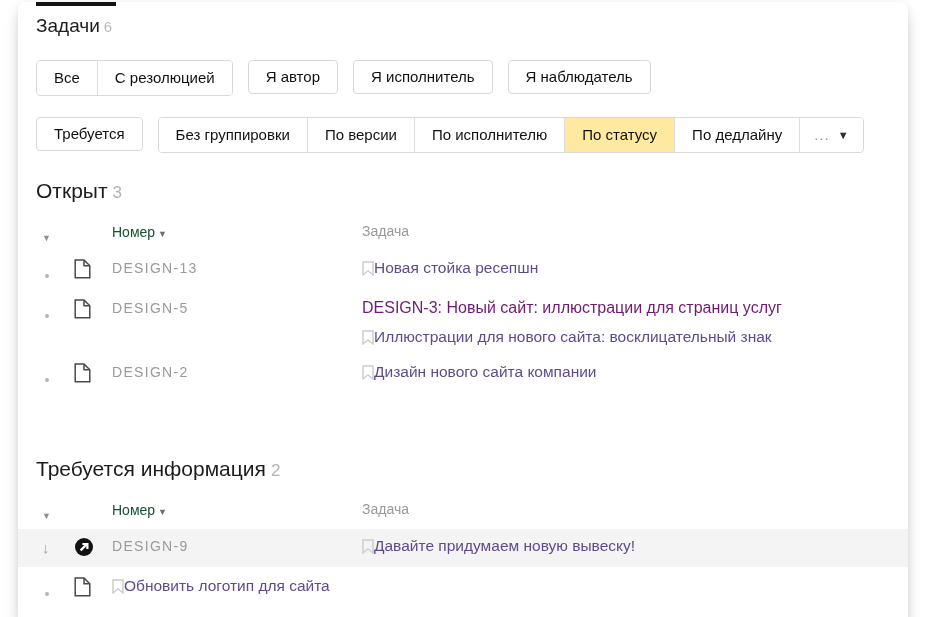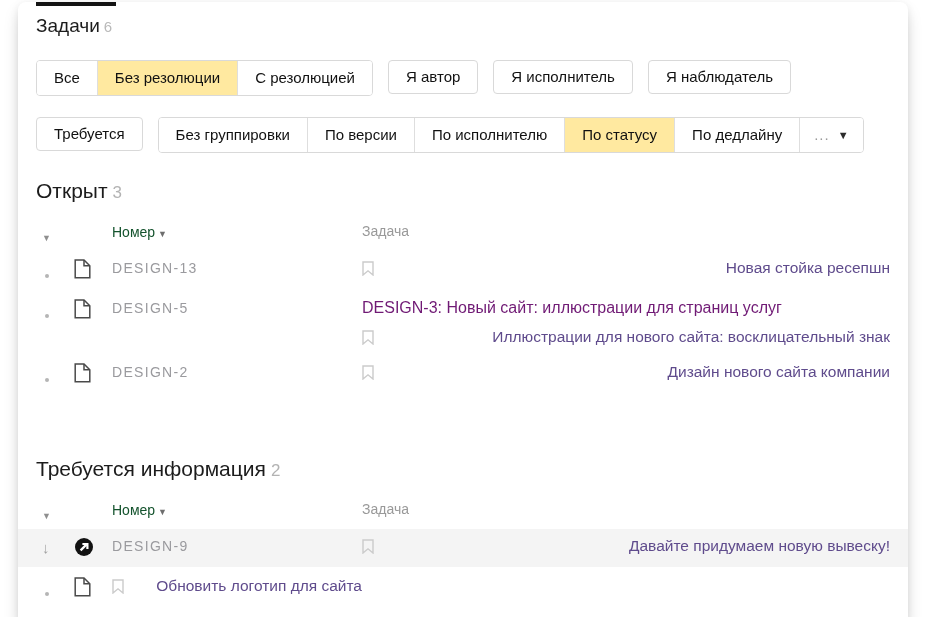--- a/index.html
+++ b/index.html
@@ -60,21 +60,21 @@
   .c1 { padding-left: 9px; padding-top: 6px; }
   .c2 { padding-top: 1px; }
   .c3 { padding-top: 2px; }
   .c4 { padding-top: 1px; }
 
   .dot { display: inline-block; width: 4px; height: 4px; border-radius: 50%; background: #b5b5b5; }
   .marker-arrow { font-size: 15px; color: #a3a3a3; line-height: 1; position: relative; top: -3px; left: -3px; }
 
   .key { font-size: 14px; color: #9a9a9e; letter-spacing: 1.3px; }
 
-  .titleline { display: flex; align-items: center; gap: 7px; justify-content: space-between; }
+  .titleline { display: flex; align-items: center; gap: 0; }
   .task-link { font-size: 15.5px; color: #5f4b8c; text-decoration: none; cursor: pointer; }
   .parent-line { font-size: 16px; color: #701a75; margin-bottom: 11px; }
 
   .trow.hl { background: #f4f4f4; margin: 2px -18px 0; padding-left: 18px; padding-right: 18px; }
   .rows .trow:not(.hl) { margin-top: 2px; }
 
   .bookmark-svg { flex: 0 0 auto; display: block; }
   svg { display: block; }
 </style>
 </head>
@@ -83,21 +83,20 @@
 <div class="card">
 
   <div class="tab-indicator"></div>
   <h1 class="page-title">
     <span>Задачи</span><span class="count">6</span>
   </h1>
 
   <div class="btnrow r1">
     <div class="btngroup">
       <button class="btn">Все</button>
-      <button class="btn selected">Без резолюции</button>
       <button class="btn">С резолюцией</button>
     </div>
     <button class="btn single">Я автор</button>
     <button class="btn single">Я исполнитель</button>
     <button class="btn single">Я наблюдатель</button>
   </div>
 
   <div class="btnrow r2">
     <button class="btn single">Требуется</button>
     <div class="btngroup">

